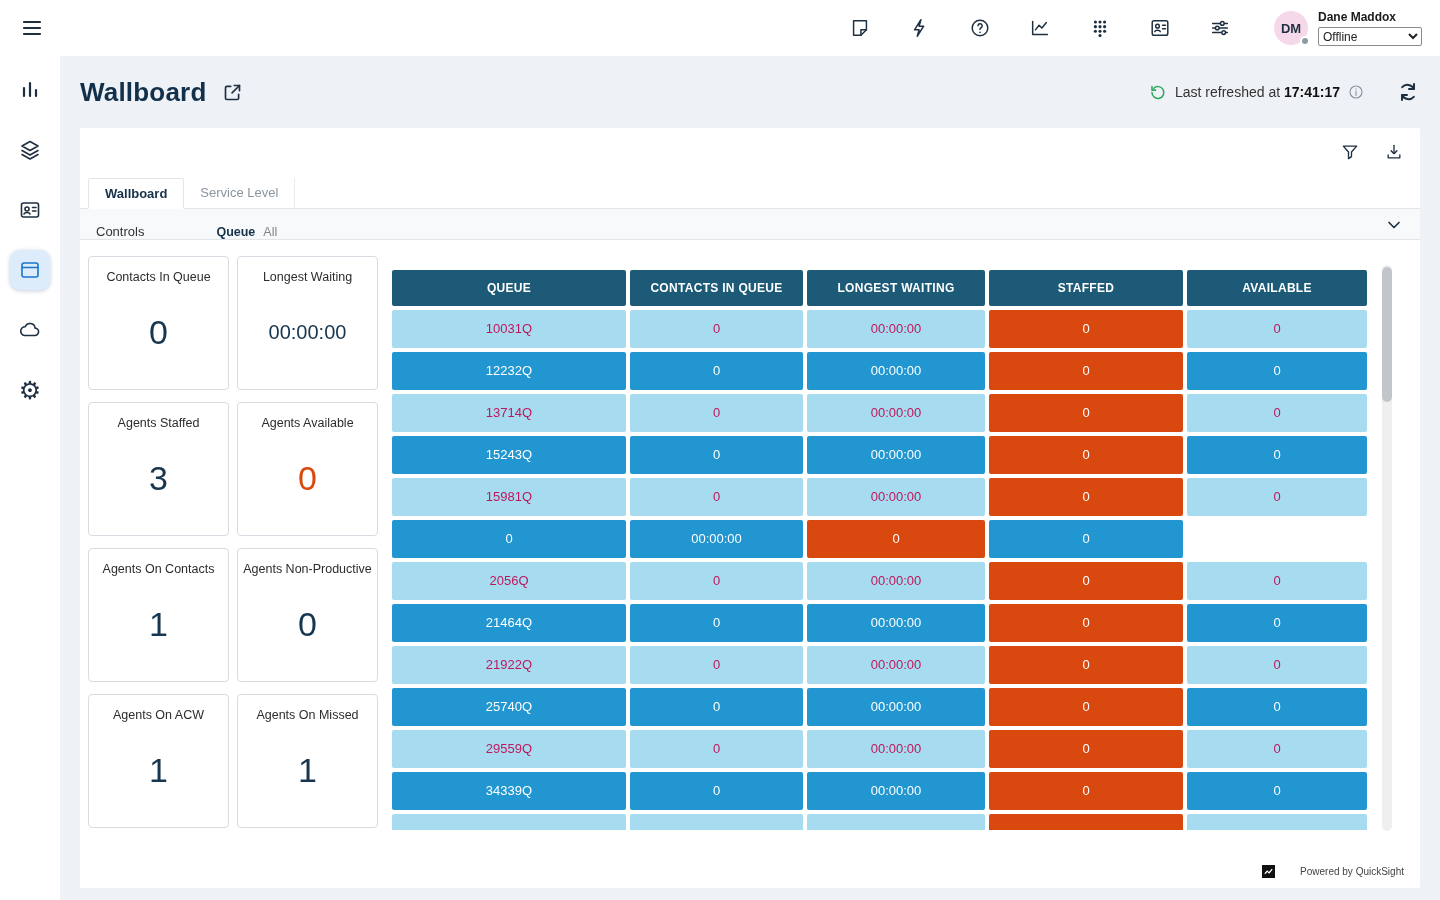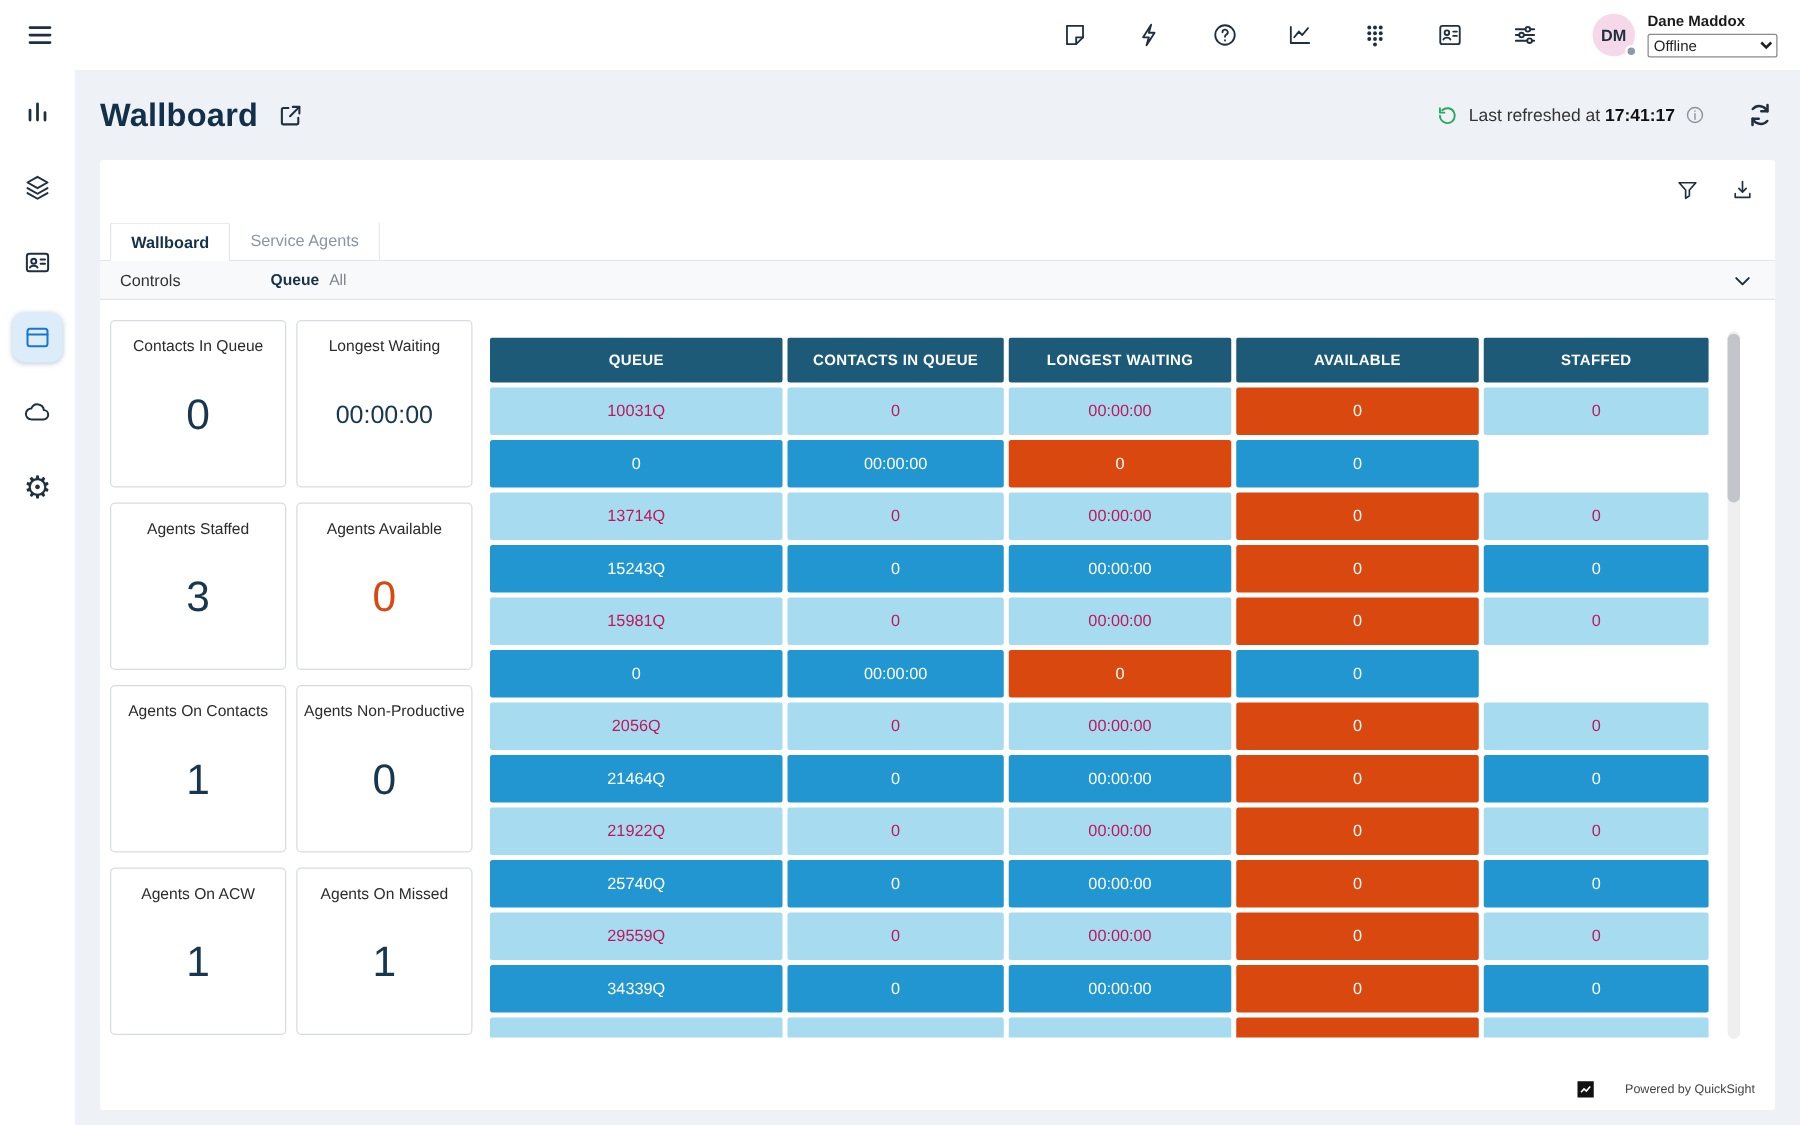--- a/index.html
+++ b/index.html
@@ -37,21 +37,21 @@
   .sync-btn { margin-left:24px; }
   svg.green { stroke:#2aa85f; }
   svg.gray { stroke:#8a949e; }
 
   
   .card { position:absolute; left:20px; right:20px; top:72px; bottom:12px; background:#fff; border-radius:2px; }
   .card-actions { position:absolute; top:12px; right:14px; display:flex; gap:20px; }
   .tabs { position:absolute; top:50px; left:0; right:0; height:31px; border-bottom:1px solid #e2e6ea; display:flex; padding-left:8px; font-size:13px; }
   .tab { padding:0 16px; line-height:30px; color:#8b95a0; cursor:pointer; border-right:1px solid #e7eaee; }
   .tab.active { background:#fff; border:1px solid #e2e6ea; border-bottom:1px solid #fff; margin-bottom:-1px; border-radius:2px 2px 0 0; color:#16324a; font-weight:bold; }
-  .controls { position:absolute; top:81px; left:0; right:0; height:31px; background:#f7f9fb; border-bottom:1px solid #e2e6ea; display:flex; align-items:center; padding:0 16px; font-size:13px; }
+  .controls { position:absolute; top:81px; left:0; right:0; height:31px; background:#f7f9fb; border-bottom:1px solid #e2e6ea; display:flex; align-items:flex-end; padding:0 16px; font-size:13px; }
   .controls-label { color:#333; }
   .queue-label { margin-left:72px; font-weight:bold; color:#16324a; font-size:12.5px; }
   .queue-value { margin-left:8px; color:#7d858d; font-size:12.5px; }
   .controls-chevron { position:absolute; right:14px; top:4px; }
 
   
   .kpi-grid { position:absolute; left:8px; top:128px; width:290px; display:grid; grid-template-columns:141px 141px; gap:12px 8px; }
   .kpi-card { height:134px; background:#fff; border:1px solid #d7dce2; border-radius:4px; display:flex; flex-direction:column; text-align:center; }
   .kpi-label { margin-top:13px; font-size:12.5px; color:#2c2c2c; }
   .kpi-value { flex:1; display:flex; align-items:center; justify-content:center; font-size:34px; color:#17364f; padding-bottom:8px; }
@@ -242,21 +242,21 @@
           <svg class="ic" width="20" height="20" viewBox="0 0 24 24">
               <path d="M12 4v9.5"></path>
               <path d="M8.5 10.5 12 14l3.5-3.5"></path>
               <path d="M5 15.5V19h14v-3.5"></path>
             </svg>
         </button>
       </div>
 
       <div class="tabs">
         <div class="tab active">Wallboard</div>
-        <div class="tab">Service Agents</div>
+        <div class="tab">Service Level</div>
       </div>
 
       <div class="controls">
         <span class="controls-label">Controls</span>
         <span class="queue-label">Queue</span>
         <span class="queue-value">All</span>
         <button class="icon-btn controls-chevron">
           <svg class="ic" width="20" height="20" viewBox="0 0 24 24" style="stroke-width:2">
               <path d="M6 9l6 6 6-6"></path>
             </svg>
@@ -296,32 +296,33 @@
             <div class="kpi-label">Agents On Missed</div>
             <div class="kpi-value">1</div>
           </div>
         </div>
 
       <div class="table-wrap">
         <div class="table-header-row">
             <div class="th">QUEUE</div>
             <div class="th">CONTACTS IN QUEUE</div>
             <div class="th">LONGEST WAITING</div>
+            <div class="th">STAFFED</div>
             <div class="th">AVAILABLE</div>
-            <div class="th">STAFFED</div>
           </div>
         <div>
             <div class="tr light">
               <div class="td col-queue">10031Q</div>
               <div class="td col">0</div>
               <div class="td col">00:00:00</div>
               <div class="td col-staffed">0</div>
               <div class="td col">0</div>
             </div>
             <div class="tr mid">
+              <div class="td col-queue">12232Q</div>
               <div class="td col">0</div>
               <div class="td col">00:00:00</div>
               <div class="td col-staffed">0</div>
               <div class="td col">0</div>
             </div>
             <div class="tr light">
               <div class="td col-queue">13714Q</div>
               <div class="td col">0</div>
               <div class="td col">00:00:00</div>
               <div class="td col-staffed">0</div>

